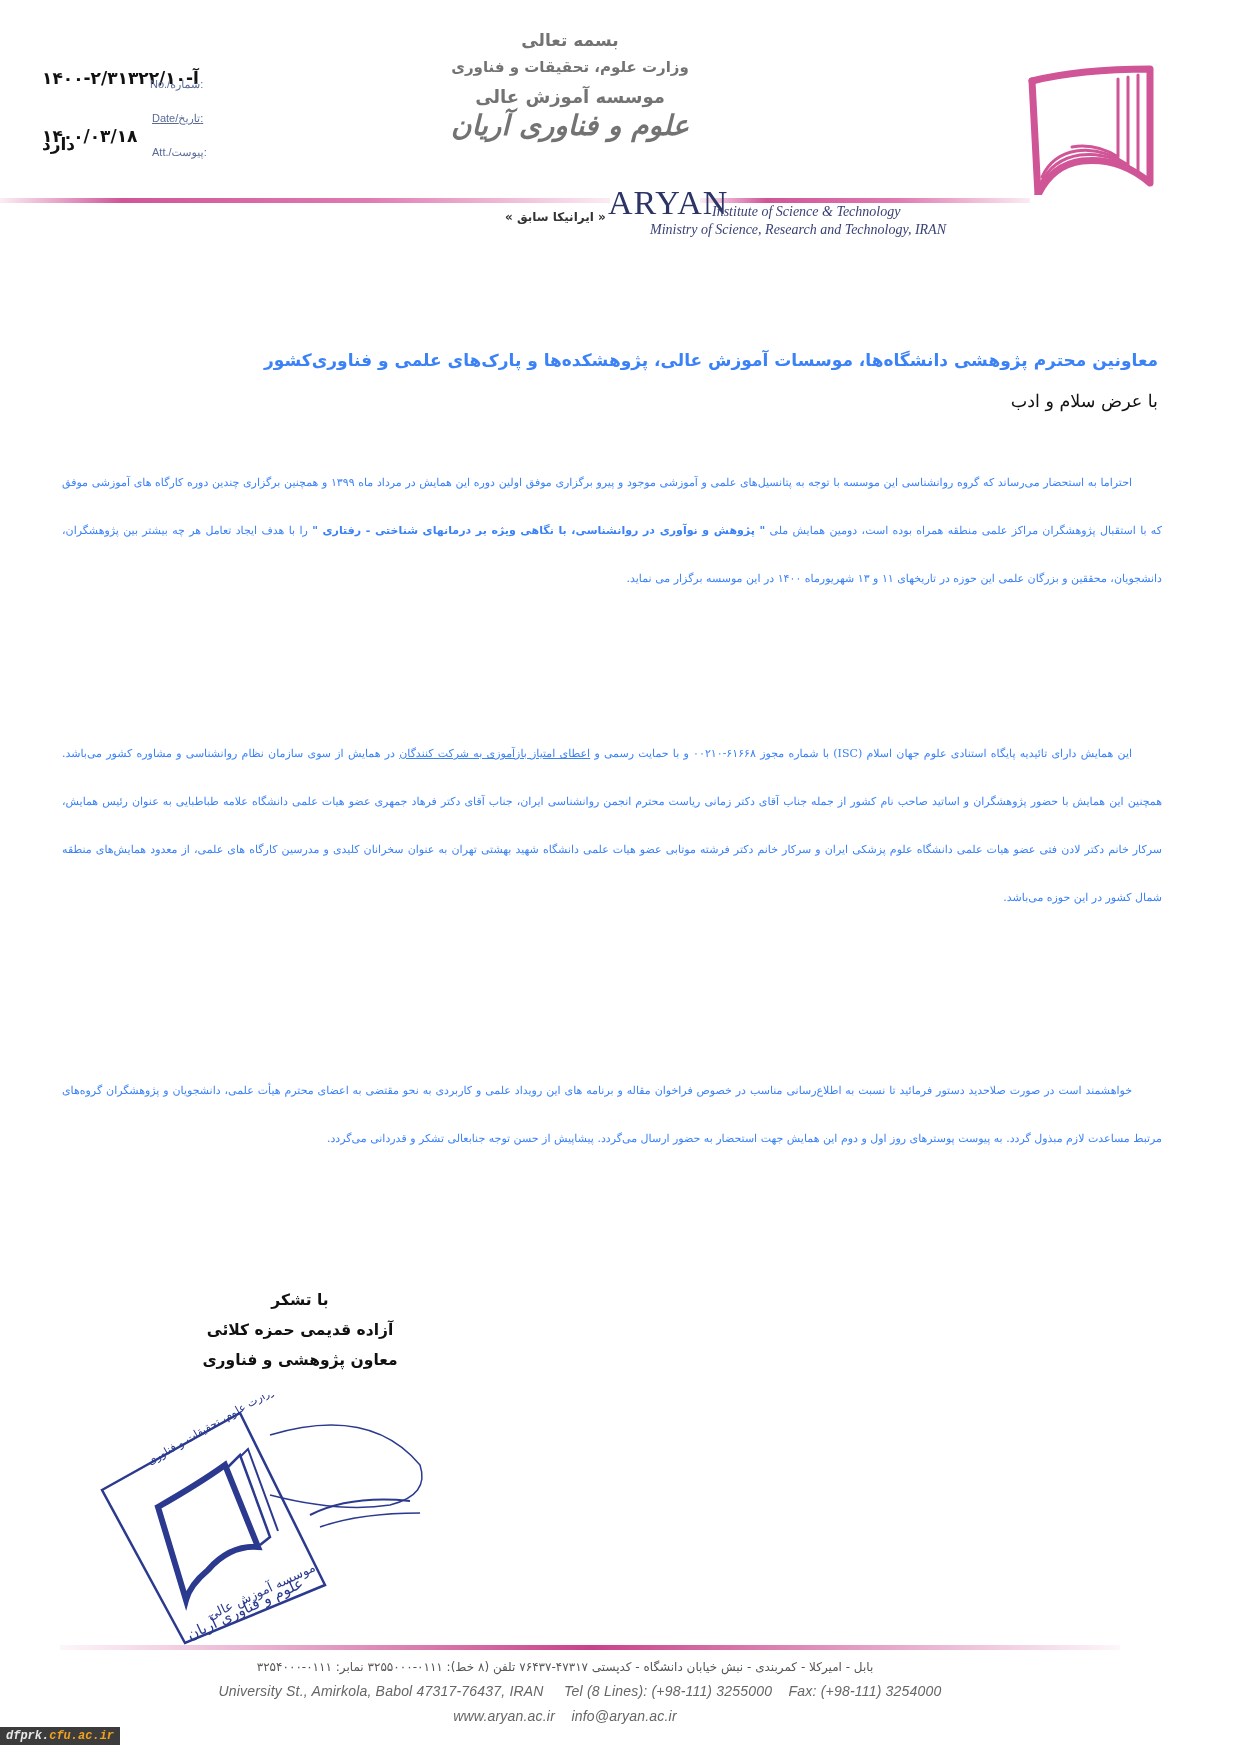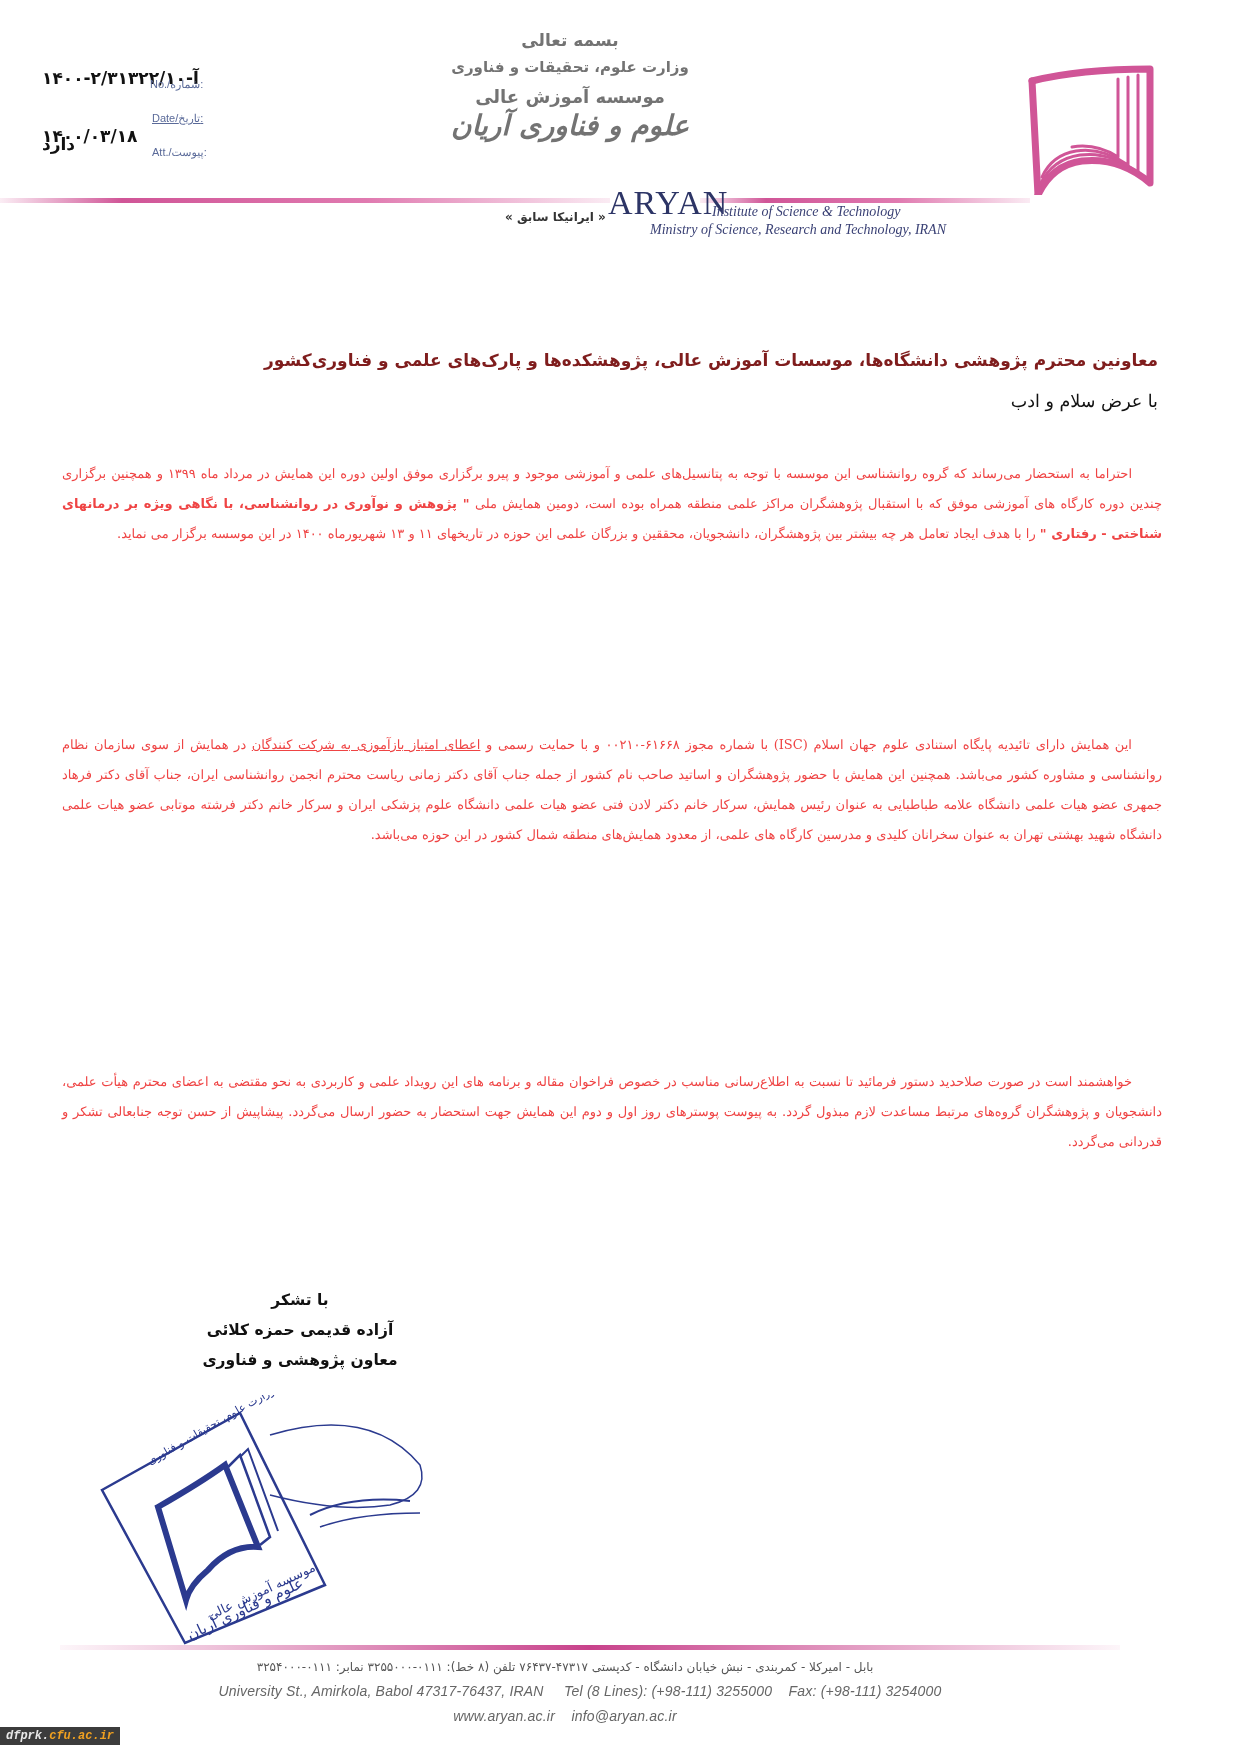--- a/index.html
+++ b/index.html
@@ -14,22 +14,22 @@
   .lh-bism { font-size:17px; font-weight:bold; }
   .lh-min { font-size:15px; font-weight:bold; }
   .lh-inst { font-size:18px; font-weight:bold; }
   .lh-name { font-family:"DejaVu Serif", serif; font-size:28px; font-weight:bold; font-style:italic; }
   .rule-top { height:5px; background:linear-gradient(90deg, rgba(214,80,150,0.1), #d05597 20%, #e07ab0 60%, rgba(224,122,176,0.15)); }
   .aryan { font-family:"Liberation Serif", serif; font-size:34px; color:#2d3566; letter-spacing:1px; }
   .aryan-en { font-family:"Liberation Serif", serif; font-style:italic; font-size:14px; color:#3a4175; line-height:17px; }
   .prev-name { font-size:12px; font-weight:bold; color:#333; direction:rtl; }
   
   .rtl { direction:rtl; text-align:justify; text-align-last:right; }
-  .p { font-family:"DejaVu Serif", serif; font-size:13px; line-height:30px; color:#ef4444; }
-  .addr { font-family:"DejaVu Sans", sans-serif; font-weight:bold; font-size:17px; color:#7f1d1d; direction:rtl; text-align:right; }
+  .p { font-family:"DejaVu Serif", serif; font-size:11px; line-height:48px; color:#3b82f6; }
+  .addr { font-family:"DejaVu Sans", sans-serif; font-weight:bold; font-size:17px; color:#3b82f6; direction:rtl; text-align:right; }
   .greet { font-family:"DejaVu Serif", serif; font-size:17.5px; direction:rtl; text-align:right; }
   .bold { font-weight:bold; font-family:"DejaVu Sans", sans-serif; }
   .u { text-decoration:underline; }
   .sig { font-family:"DejaVu Sans", sans-serif; font-weight:bold; font-size:15.5px; line-height:30px; text-align:center; direction:rtl; }
   
   .rule-bot { height:5px; background:linear-gradient(90deg, rgba(214,80,150,0.05), #c8428b 50%, rgba(214,80,150,0.05)); }
   .foot-fa { font-size:12px; color:#555; direction:rtl; text-align:center; }
   .foot-en { font-family:"Liberation Sans", sans-serif; font-style:italic; font-size:14px; color:#666; text-align:center; letter-spacing:0.2px; }
   .wm { background:#3c3c3c; font-family:Liberation Mono, monospace; font-weight:bold; font-style:italic; font-size:12px; padding:2px 6px; }
 </style>

